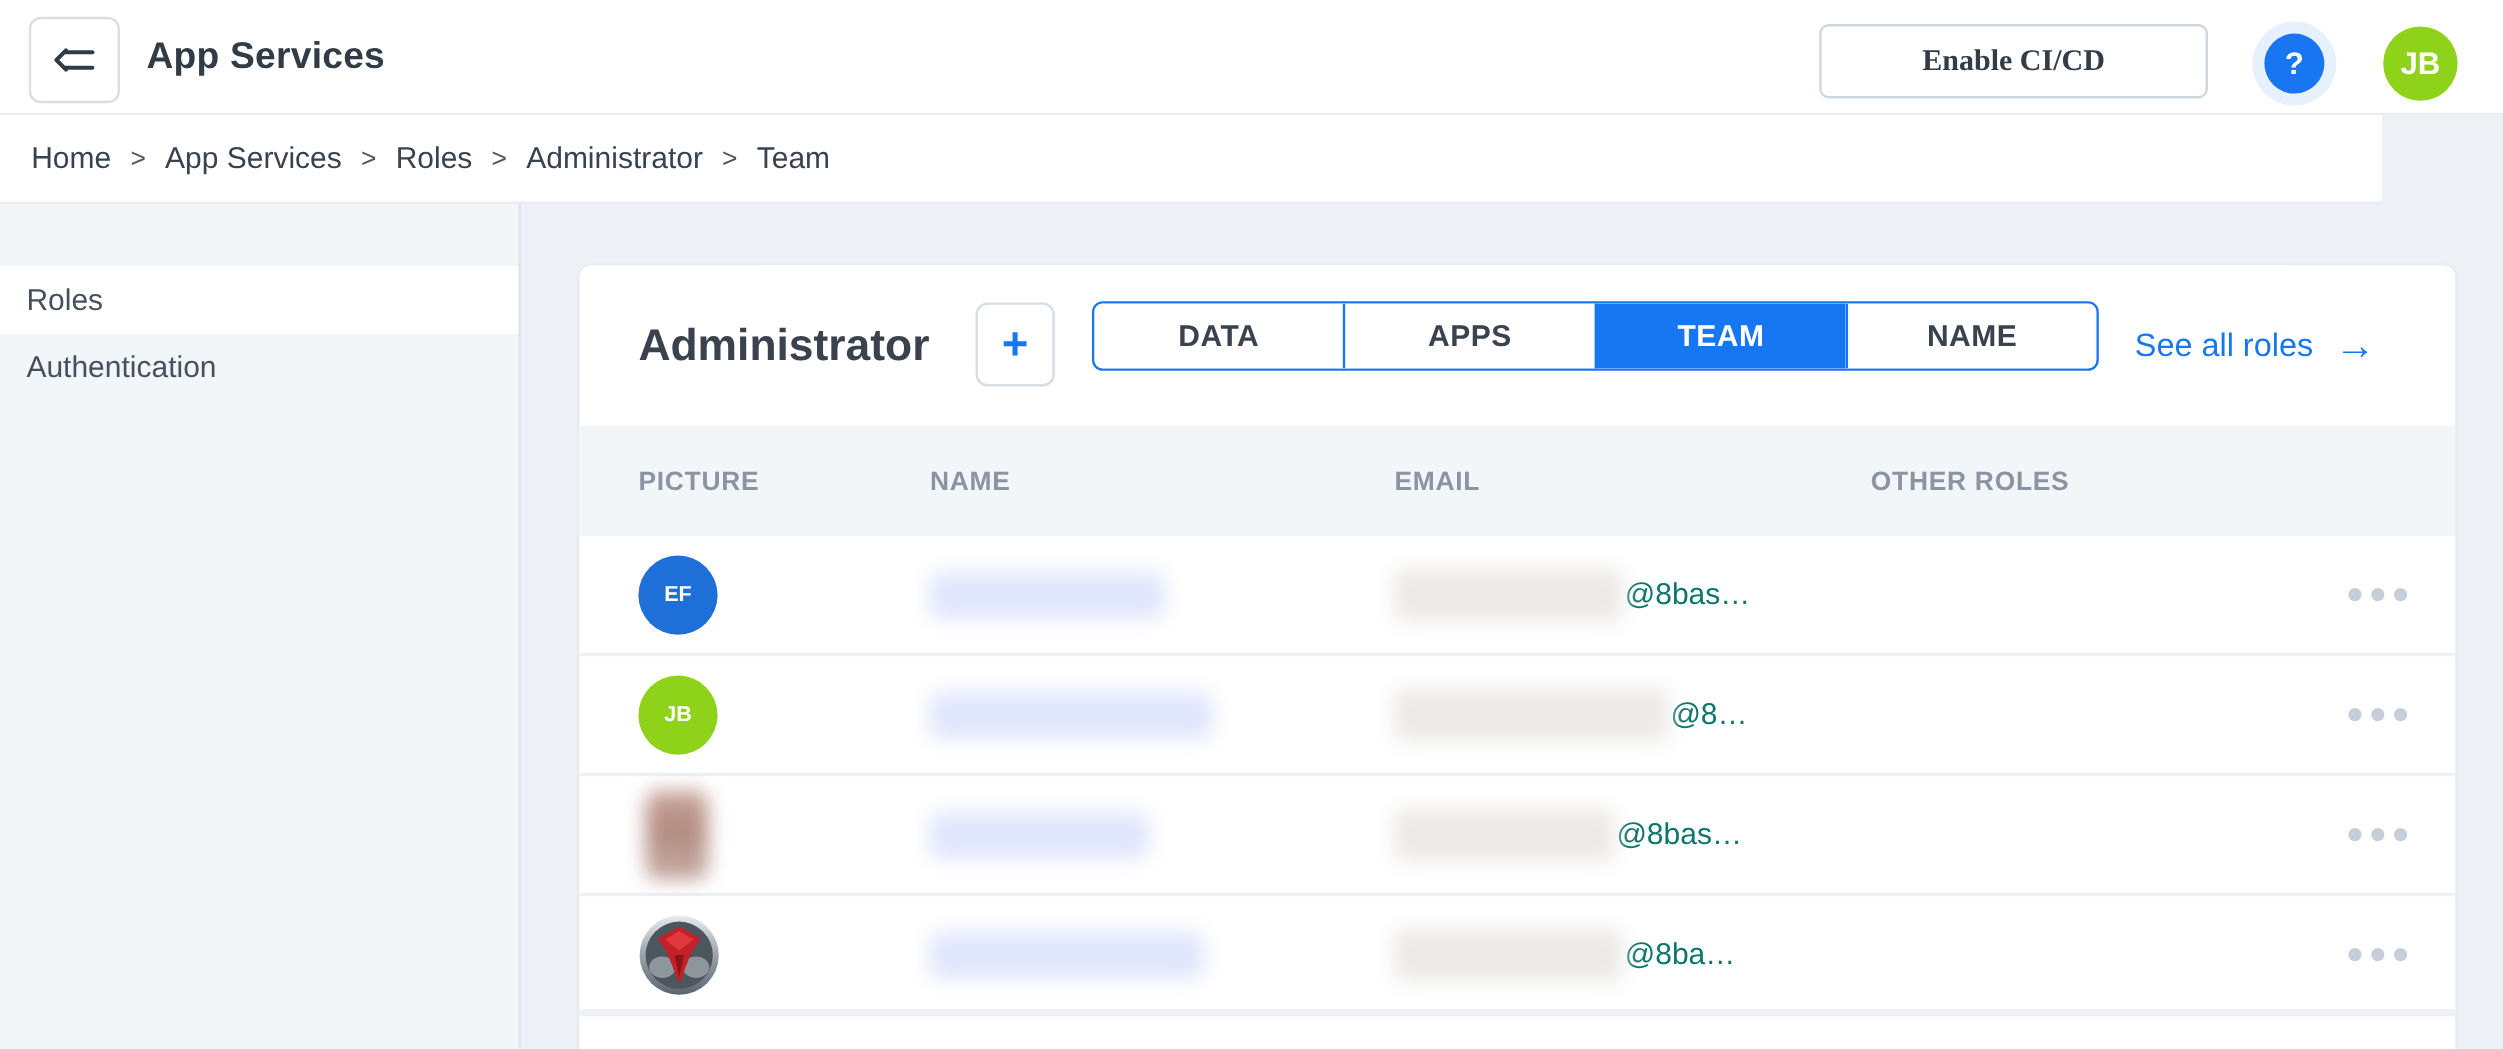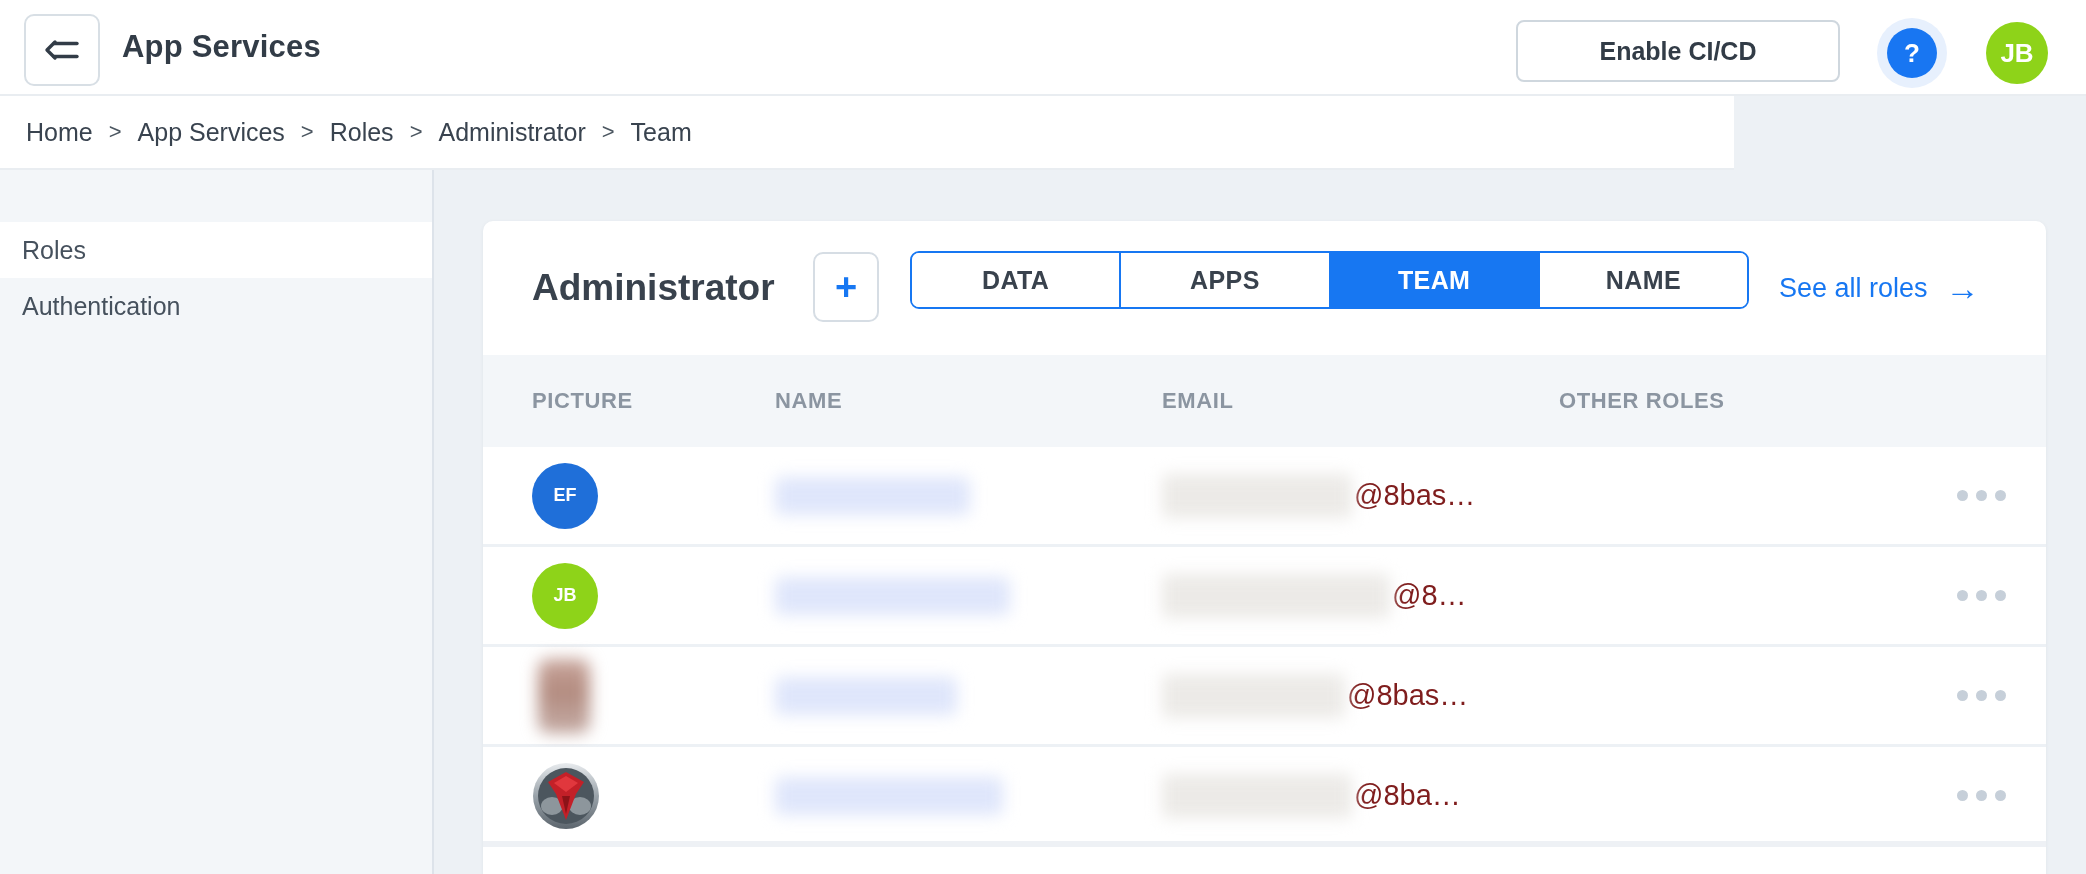--- a/index.html
+++ b/index.html
@@ -4,27 +4,27 @@
 <style>
   * { margin:0; padding:0; box-sizing:border-box; }
   html,body { width:2086px; height:874px; }
   body { font-family:"Liberation Sans", sans-serif; background:#edf1f5; overflow:hidden; }
   #stage { position:relative; width:2086px; height:874px; background:#edf1f5; }
 
   
   .topbar { position:absolute; left:0; top:0; width:2086px; height:96px; background:#fff; border-bottom:2px solid #e9edf1; }
   .menu-btn { position:absolute; left:24px; top:14px; width:76px; height:72px; background:#fff; border:2px solid #d8dfe5; border-radius:10px; display:flex; align-items:center; justify-content:center; cursor:pointer; }
   .app-title { position:absolute; left:122px; top:0; height:94px; display:flex; align-items:center; font-size:31px; font-weight:bold; color:#323c47; letter-spacing:.2px; }
-  .cicd-btn { position:absolute; left:1516px; top:20px; width:324px; height:62px; background:#fff; border:2px solid #cfd7de; border-radius:8px; font-family:Liberation Sans, sans-serif; font-size:25px; font-weight:bold; color:#323c47; display:flex; align-items:center; justify-content:center; cursor:pointer; }
+  .cicd-btn { position:absolute; left:1516px; top:20px; width:324px; height:62px; background:#fff; border:2px solid #cfd7de; border-radius:8px; font-family:Liberation Serif, serif; font-size:25px; font-weight:bold; color:#323c47; display:flex; align-items:center; justify-content:center; cursor:pointer; }
   .help-halo { position:absolute; left:1877px; top:18px; width:70px; height:70px; border-radius:50%; background:#e7f0fd; display:flex; align-items:center; justify-content:center; cursor:pointer; }
   .help-circle { width:50px; height:50px; border-radius:50%; background:#1876f2; color:#fff; font-size:26px; font-weight:bold; display:flex; align-items:center; justify-content:center; }
   .user-avatar { position:absolute; left:1986px; top:22px; width:62px; height:62px; border-radius:50%; background:#8ed319; color:#fff; font-size:26px; font-weight:bold; display:flex; align-items:center; justify-content:center; cursor:pointer; }
 
   
-  .crumbbar { position:absolute; left:0; top:96px; width:1734px; height:74px; background:#fff; border-bottom:2px solid #e9edf1; display:flex; align-items:center; padding-left:26px; }
+  .crumbbar { position:absolute; left:0; top:96px; width:1985px; height:74px; background:#fff; border-bottom:2px solid #e9edf1; display:flex; align-items:center; padding-left:26px; }
   .crumbbar .crumb { font-size:25px; color:#39434f; cursor:pointer; }
   .crumbbar .sep { font-size:22px; color:#4c5761; margin:0 16px; }
 
   
   .sidebar { position:absolute; left:0; top:170px; width:434px; height:704px; background:#f3f6f9; border-right:2px solid #dde3ea; }
   .side-item { height:56px; display:flex; align-items:center; padding-left:22px; font-size:25px; color:#46515d; cursor:pointer; }
   .side-item.active { background:#fff; }
   .side-spacer { height:52px; }
 
   
@@ -49,21 +49,21 @@
   .trow.last { border-bottom:6px solid #eef1f5; }
   .row-tail { height:28px; background:#fff; }
 
   .avatar-cell { position:absolute; left:49px; top:0; height:97px; display:flex; align-items:center; }
   .row-avatar { width:66px; height:66px; border-radius:50%; color:#fff; font-size:18px; font-weight:bold; display:flex; align-items:center; justify-content:center; }
   .photo-blur { width:52px; height:74px; border-radius:10px; background:linear-gradient(180deg,#c4a096 10%,#b28a7e 45%,#bfa29a 80%); filter:blur(8px); margin-left:6px; }
   .name-cell { position:absolute; left:292px; top:0; height:97px; display:flex; align-items:center; }
   .name-blur { height:38px; border-radius:6px; background:#dfe6fb; filter:blur(8px); cursor:pointer; }
   .email-cell { position:absolute; left:679px; top:0; height:97px; display:flex; align-items:center; }
   .email-blur { height:44px; border-radius:5px; background:#eceae7; filter:blur(8px); }
-  .email-suffix { font-size:29px; color:#7f1d1d; margin-left:2px; white-space:nowrap; }
+  .email-suffix { font-size:25px; color:#0f766e; margin-left:2px; white-space:nowrap; }
   .kebab { position:absolute; left:1455px; top:0; height:97px; width:86px; display:flex; align-items:center; justify-content:center; gap:8px; cursor:pointer; }
   .kebab i { width:11px; height:11px; border-radius:50%; background:#c6cfd9; display:block; }
 
   svg { display:block; }
 </style>
 </head>
 <body>
 
 <div id="stage">
 

